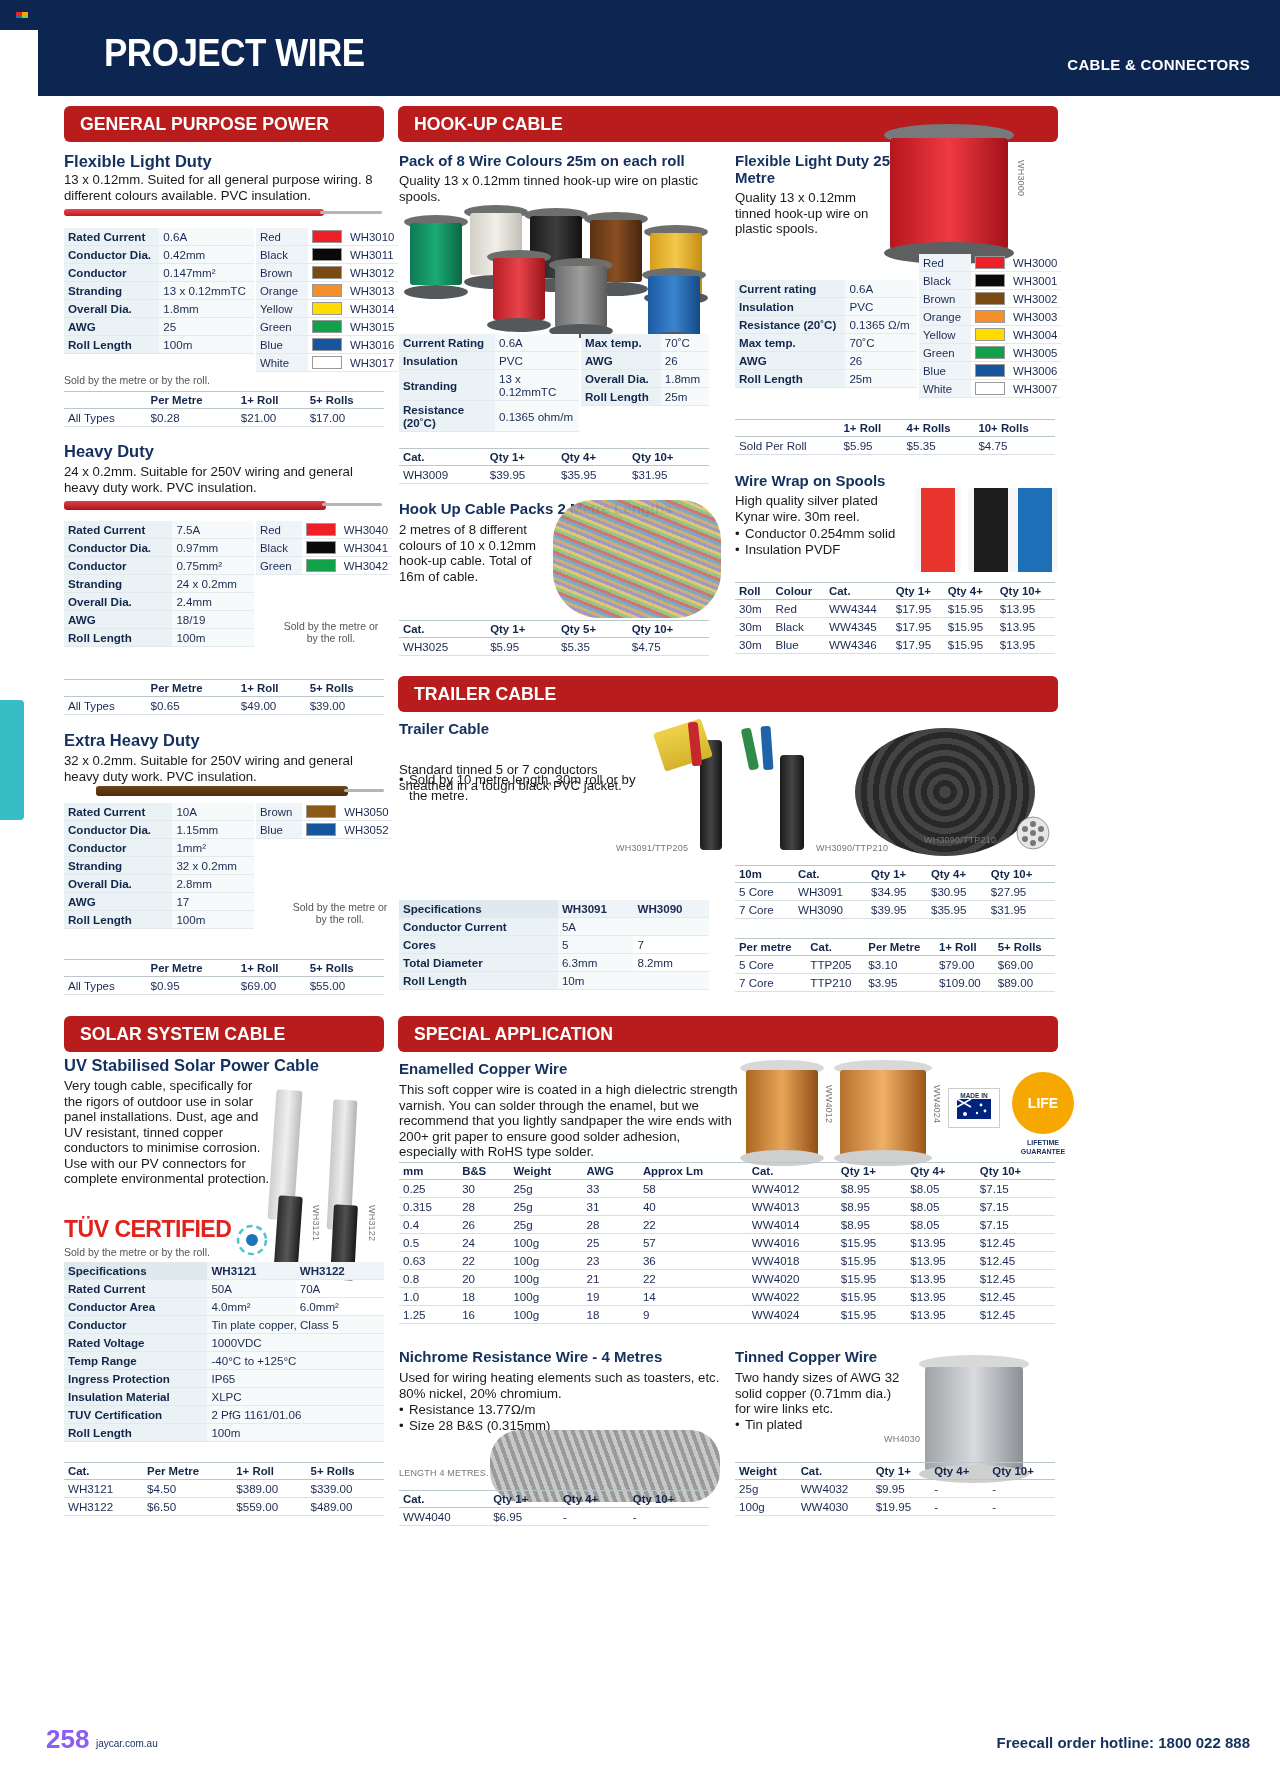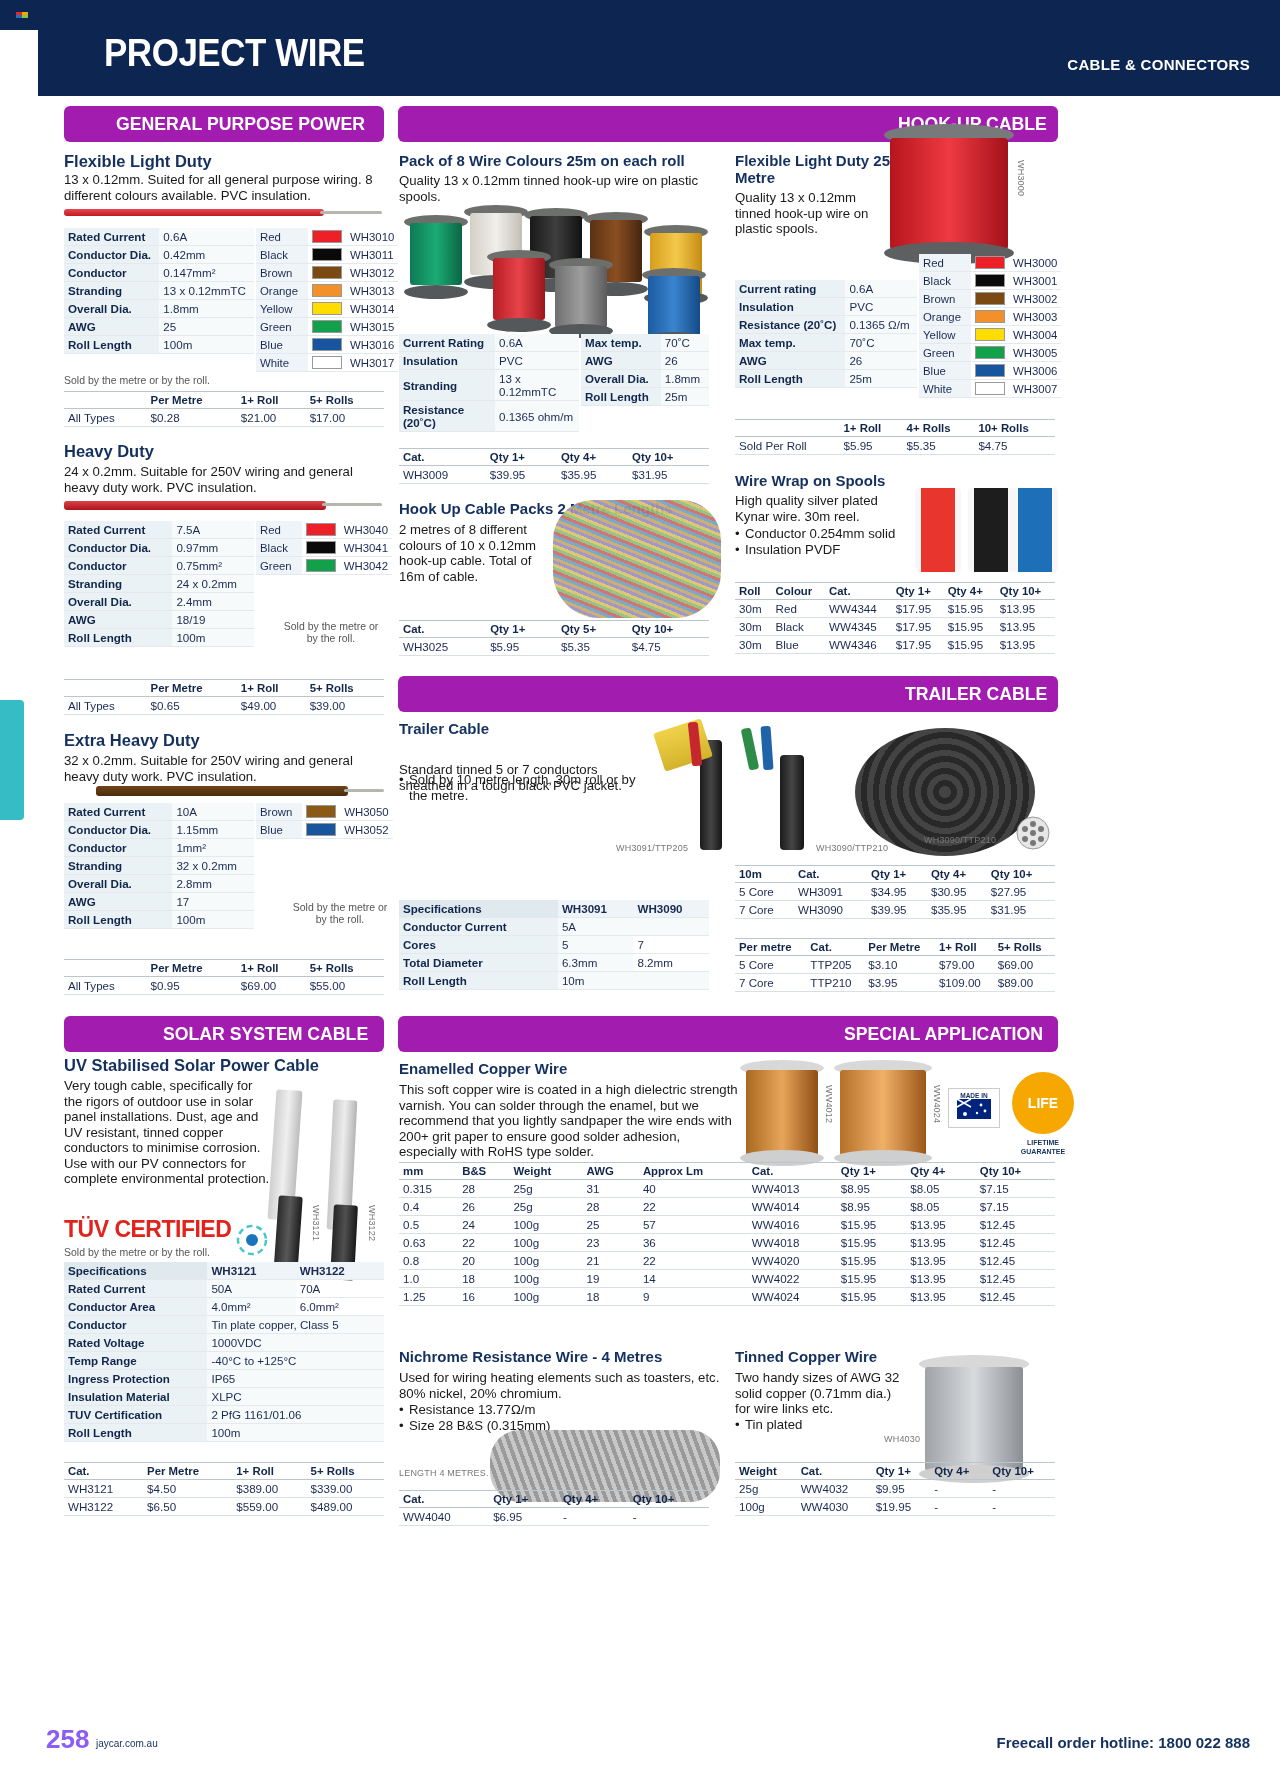--- a/index.html
+++ b/index.html
@@ -26,25 +26,24 @@
     transform:scaleX(0.92); transform-origin:left center;
   }
   .banner-right {
     position:absolute; right:30px; top:56px;
     font-size:15px; font-weight:bold; color:#ffffff; letter-spacing:0.3px;
   }
   
   .side-tab { position:absolute; left:0; top:700px; width:24px; height:120px; background:#35bcc4; border-radius:0 4px 4px 0; }
   
   .secbar {
-    background:#a21caf; color:#ffffff; border-radius:6px;
+    background:#b91c1c; color:#ffffff; border-radius:6px;
     font-size:19px; font-weight:bold; letter-spacing:0px;
     padding:7px 0 7px 16px; position:absolute;
     transform-origin:left center;
-    text-align:right;
   }
   .secbar span { display:inline-block; transform:scaleX(0.93); transform-origin:left center; }
   
   .h2 { font-size:16.5px; font-weight:bold; color:#14305e; position:absolute; }
   .h3 { font-size:15px; font-weight:bold; color:#14305e; position:absolute; }
   .body-txt { font-size:13.2px; line-height:15.5px; color:#1a1a1a; position:absolute; font-family:"Liberation Sans", sans-serif; }
   .small-note { font-size:10.5px; color:#555; position:absolute; line-height:12px; }
   .catcode { position:absolute; font-size:9px; color:#777; letter-spacing:0.2px; }
   .catcode.vert { writing-mode:vertical-rl; }
   
@@ -935,20 +934,31 @@
         <th>AWG</th>
         <th>Approx Lm</th>
         <th>Cat.</th>
         <th>Qty 1+</th>
         <th>Qty 4+</th>
         <th>Qty 10+</th>
       </tr>
     </thead>
   <tbody>
       <tr>
+        <td>0.25</td>
+        <td>30</td>
+        <td>25g</td>
+        <td>33</td>
+        <td>58</td>
+        <td>WW4012</td>
+        <td>$8.95</td>
+        <td>$8.05</td>
+        <td>$7.15</td>
+      </tr>
+      <tr>
         <td>0.315</td>
         <td>28</td>
         <td>25g</td>
         <td>31</td>
         <td>40</td>
         <td>WW4013</td>
         <td>$8.95</td>
         <td>$8.05</td>
         <td>$7.15</td>
       </tr>

